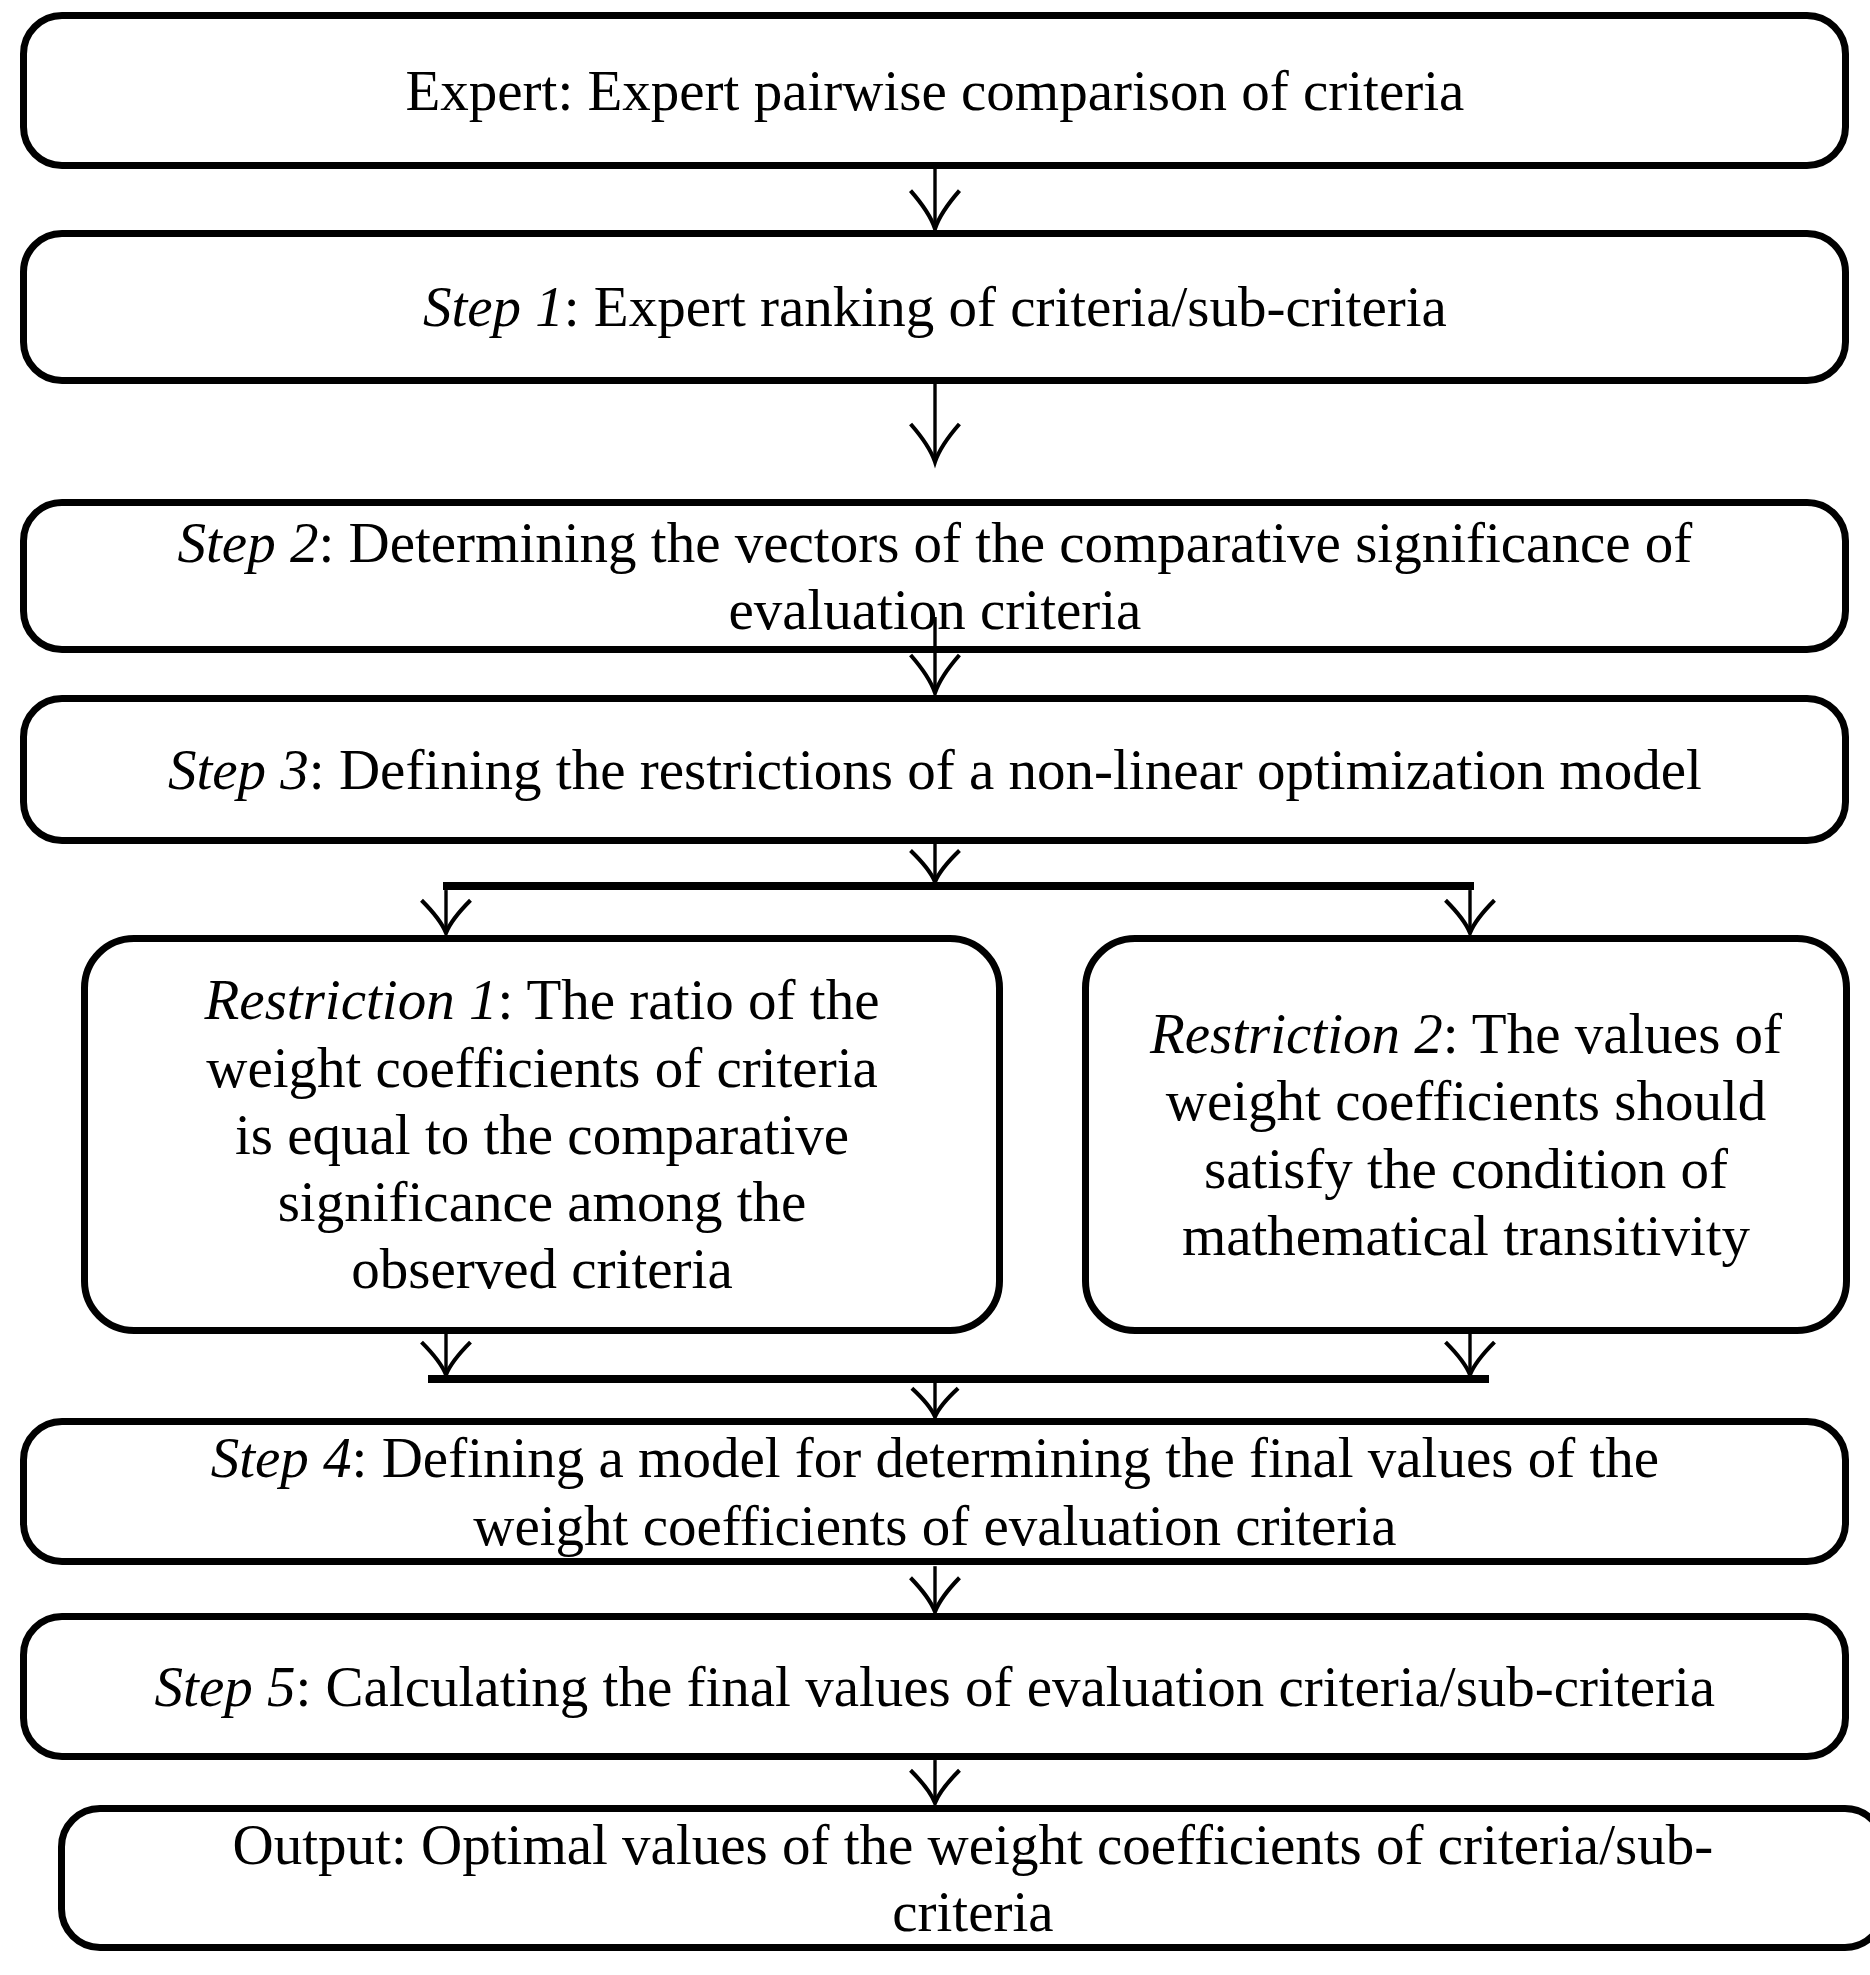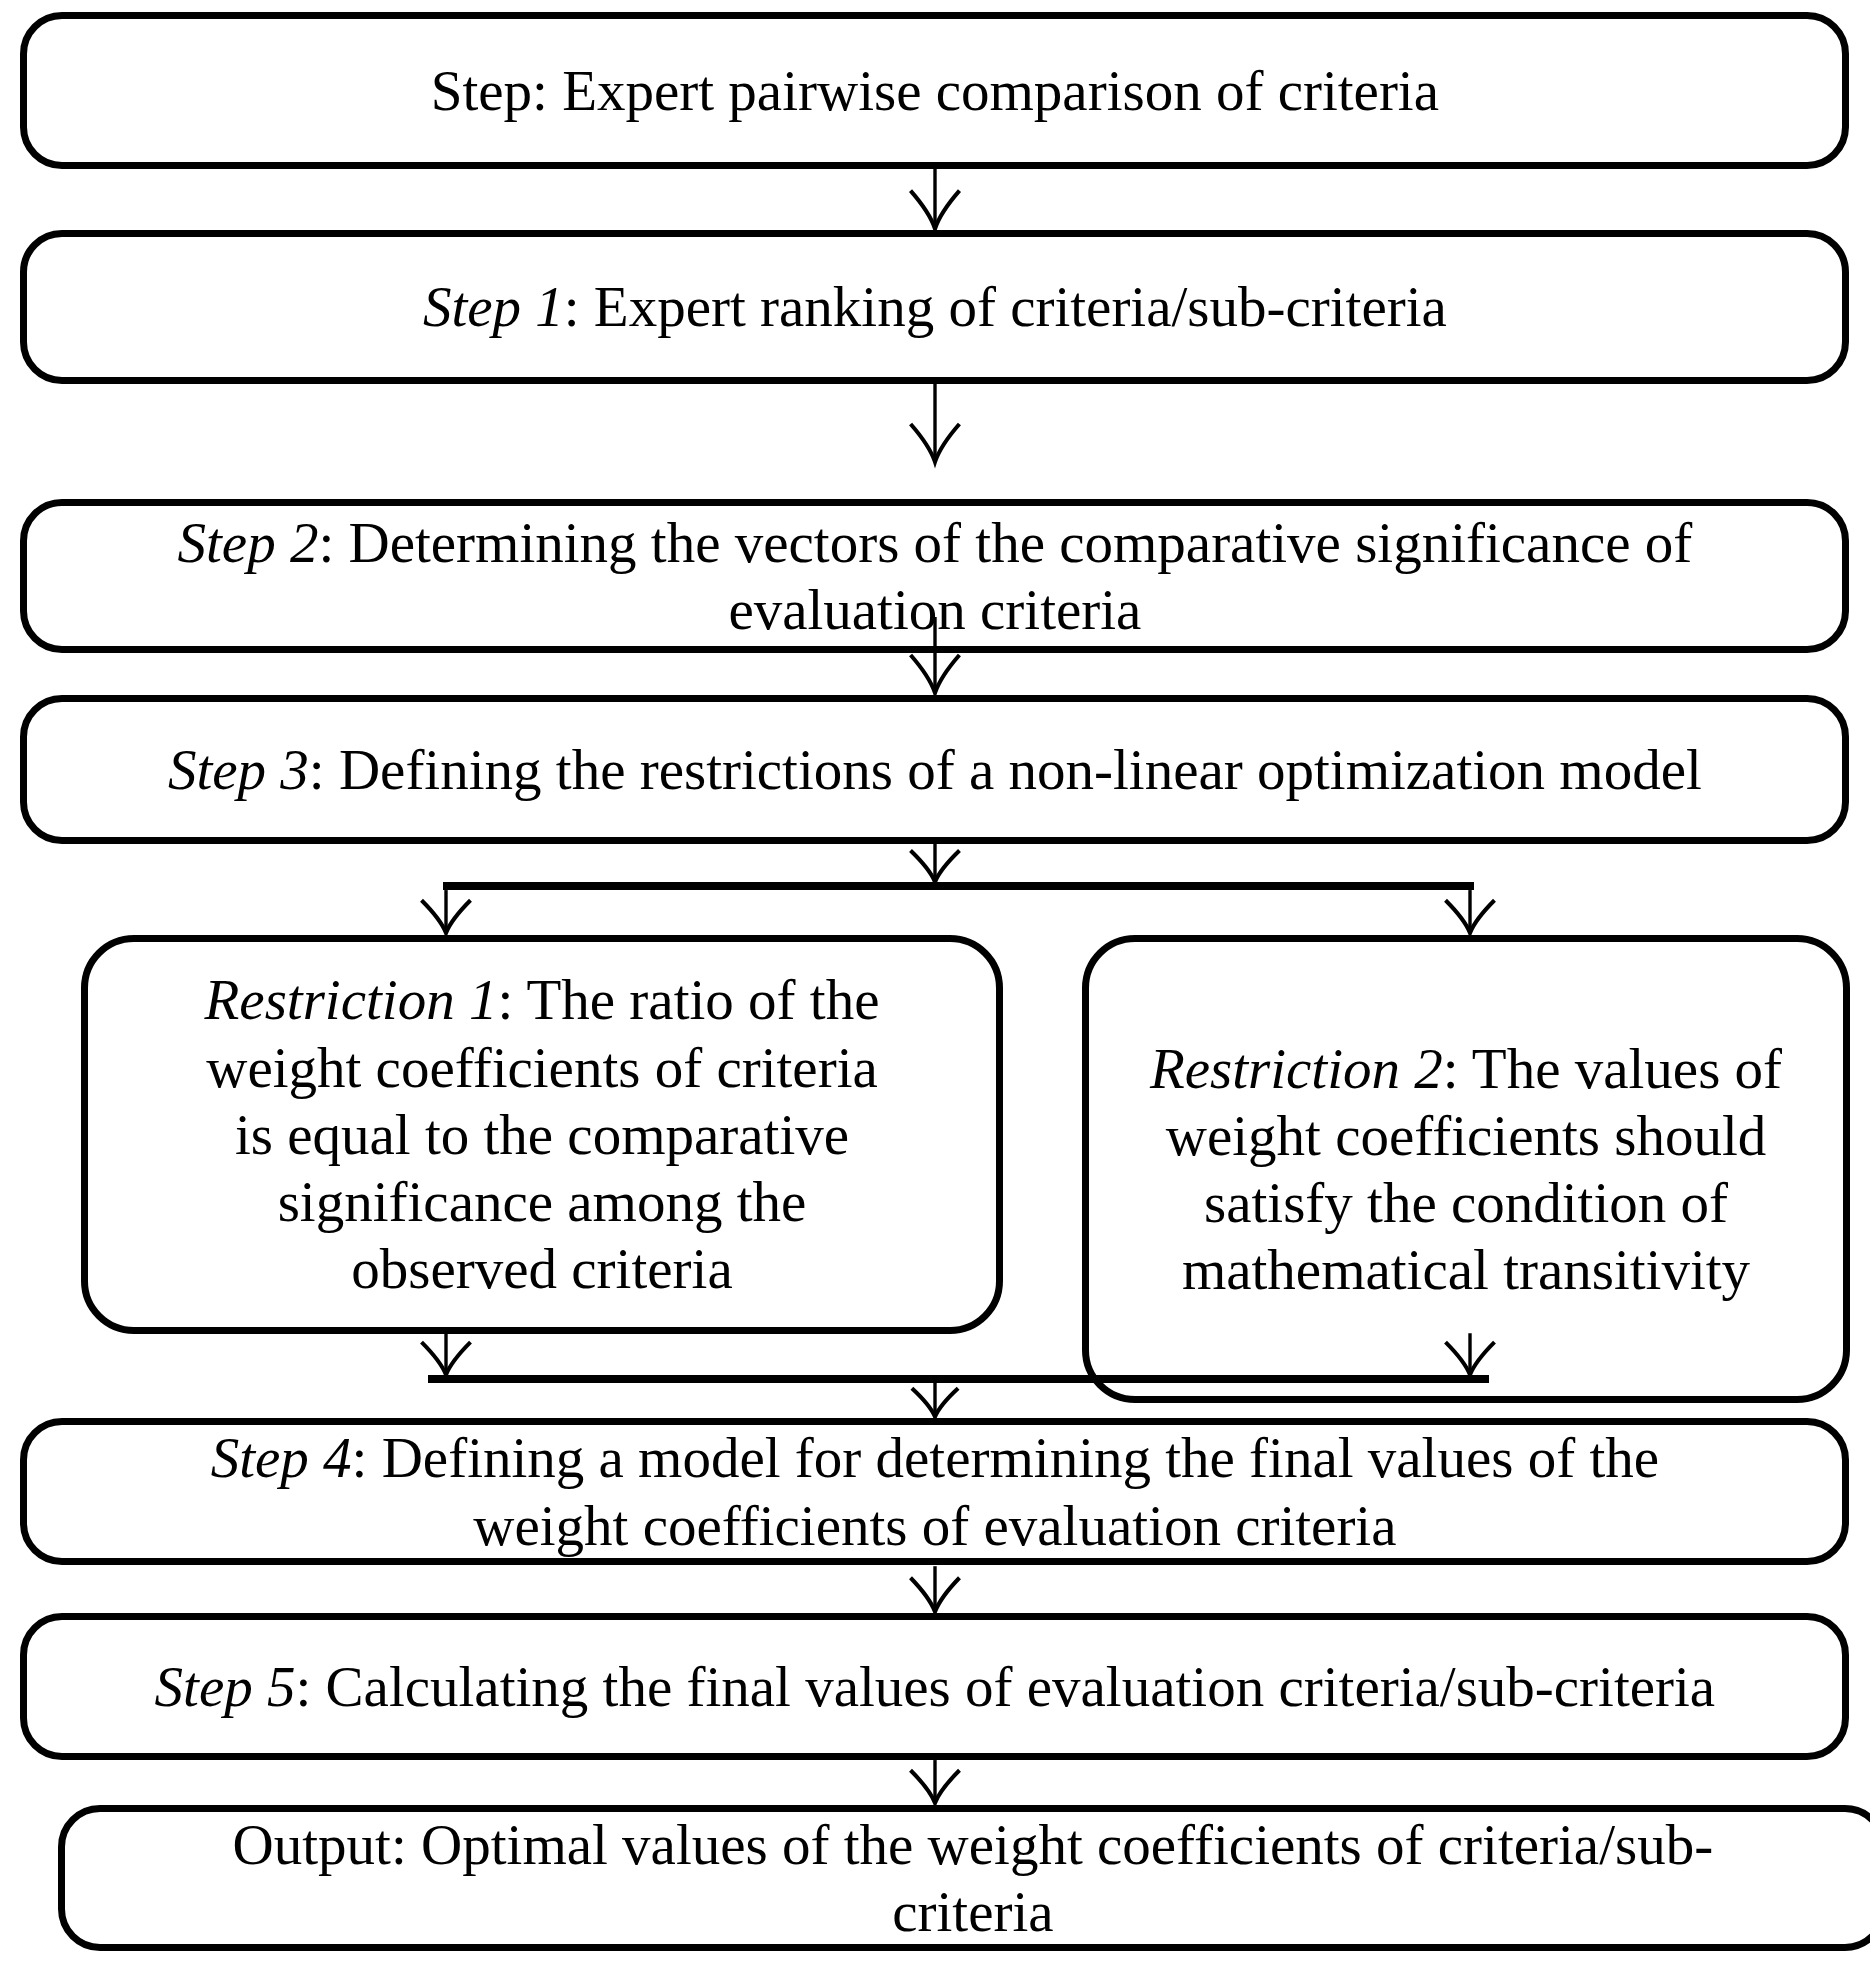--- a/index.html
+++ b/index.html
@@ -22,21 +22,21 @@
   .arrow { position:absolute; overflow:visible; }
   .arrow line, .arrow path { stroke:#000000; fill:none; }
   .bar { position:absolute; background:#000000; height:7.5px; }
 </style>
 </head>
 <body>
 
 <div class="canvas">
 
   <div class="node" style="left:20.4px; top:12.3px; width:1829px; height:157px;">
-    <div class="node-text"><span class="prefix">Step</span><span class="body">: Expert pairwise comparison of criteria</span></div>
+    <div class="node-text"><span class="prefix">Expert</span><span class="body">: Expert pairwise comparison of criteria</span></div>
   </div>
 
   <svg class="arrow" style="left:901px; top:168px;" width="68" height="63" viewBox="0 0 100 92">
     <line x1="50" y1="0" x2="50" y2="89" stroke-width="5"></line>
     <path d="M14 33 Q42 65 50 89 Q58 65 86 33" stroke-width="6"></path>
   </svg>
 
   <div class="node" style="left:20.4px; top:230px; width:1829px; height:154px;">
     <div class="node-text"><span class="prefix it">Step 1</span><span class="body">: Expert ranking of criteria/sub-criteria</span></div>
   </div>
@@ -75,21 +75,21 @@
   </svg>
 
   <div class="node restriction multiline" style="left:37px; top:935px; width:922px; height:399px;margin-left:44px;">
     <div class="node-text"><span class="prefix it">Restriction 1</span><span class="body">: The ratio of the
 weight coefficients of criteria
 is equal to the comparative
 significance among the
 observed criteria</span></div>
   </div>
 
-  <div class="node restriction multiline" style="left:1082px; top:935px; width:768px; height:468px;">
+  <div class="node restriction multiline" style="left:1082px; top:935px; width:768px; height:399px;">
     <div class="node-text"><span class="prefix it">Restriction 2</span><span class="body">: The values of
 weight coefficients should
 satisfy the condition of
 mathematical transitivity</span></div>
   </div>
 
   <svg class="arrow" style="left:412px; top:1333px;" width="68" height="44" viewBox="0 0 100 64">
     <line x1="50" y1="0" x2="50" y2="61" stroke-width="5"></line>
     <path d="M14 13 Q42 41 50 61 Q58 41 86 13" stroke-width="6"></path>
   </svg>

